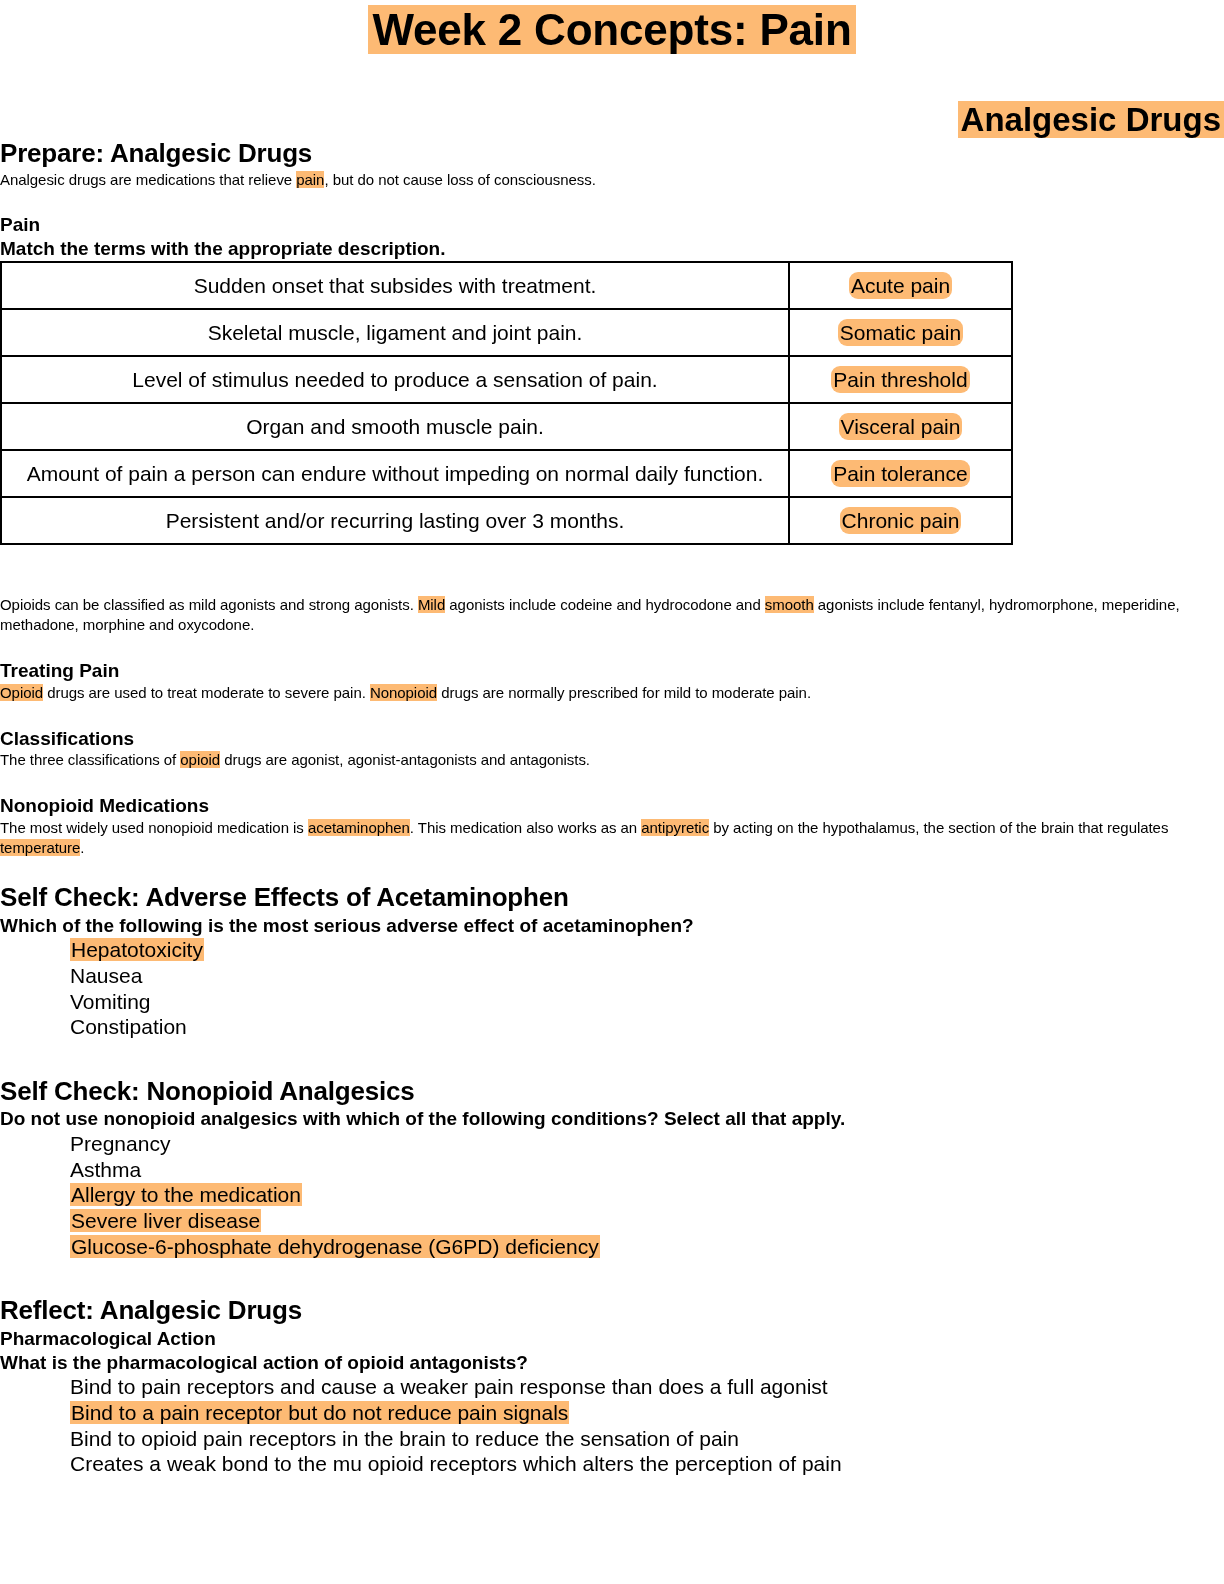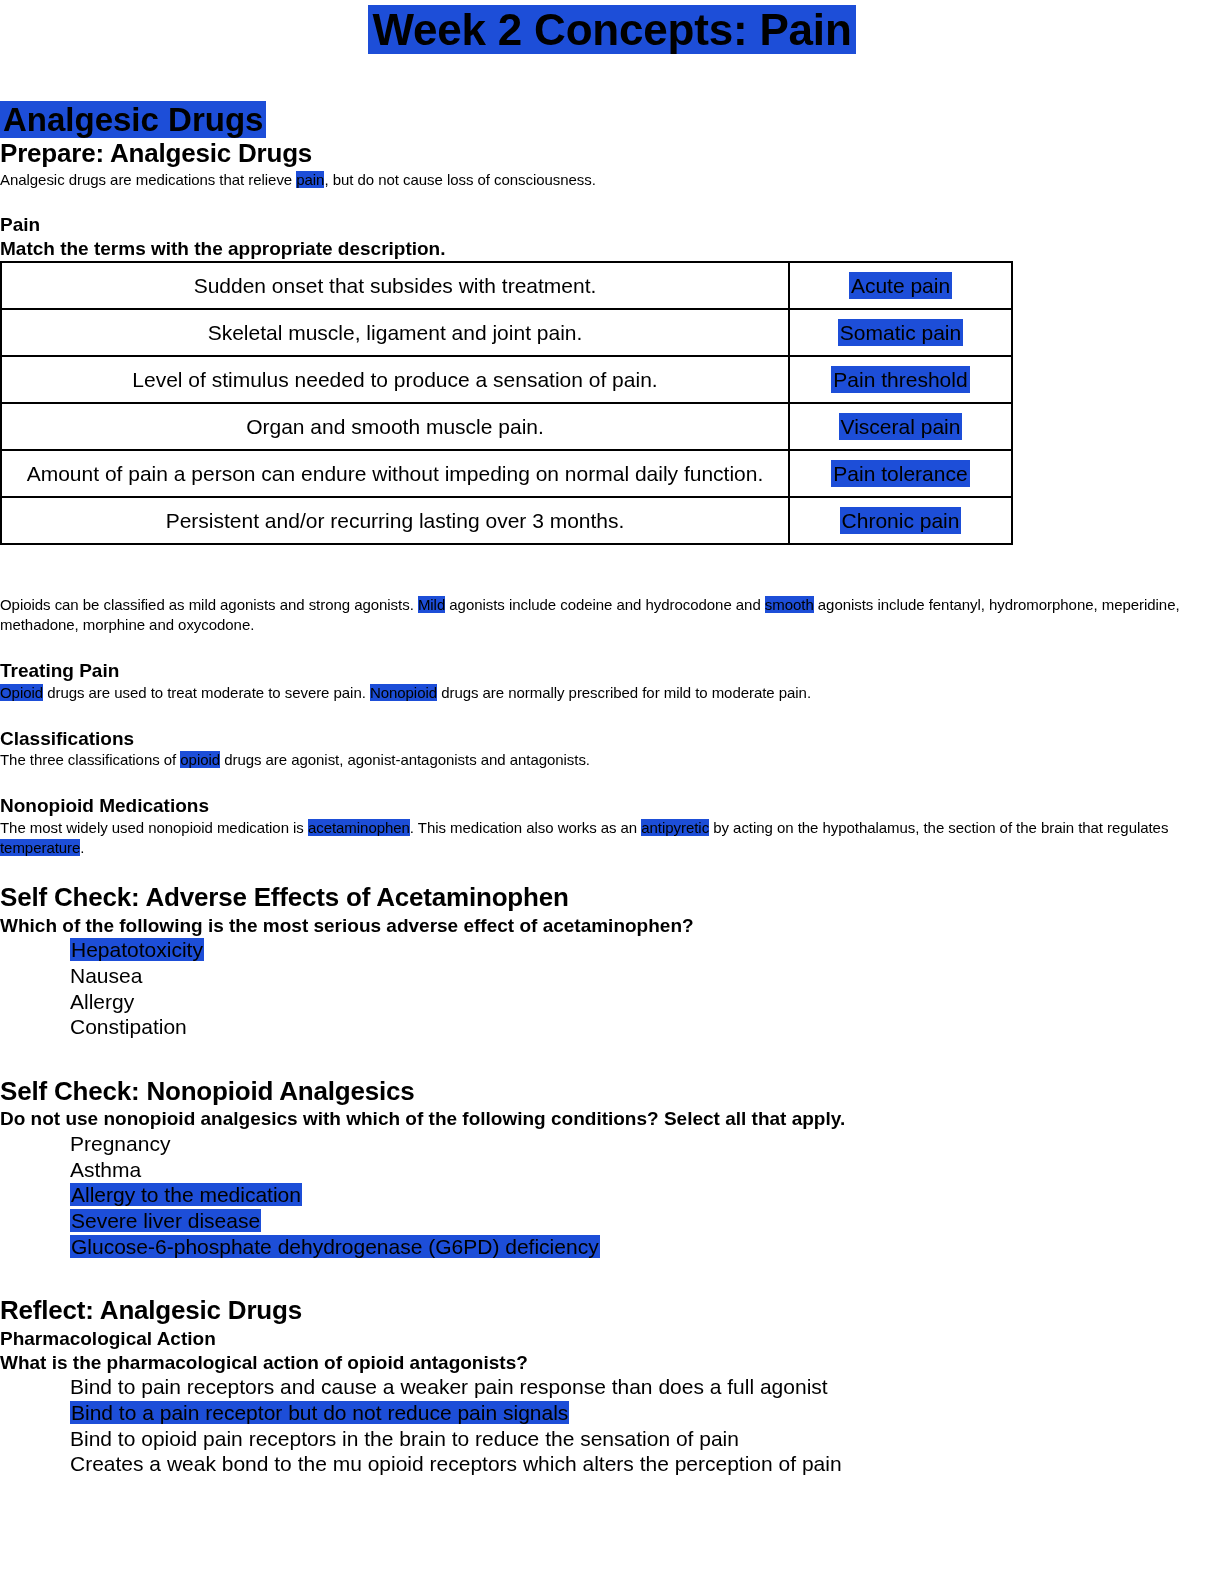--- a/index.html
+++ b/index.html
@@ -14,35 +14,35 @@
     color: #000000;
     overflow: hidden;
   }
   .page {
     position: relative;
     width: 1224px;
     height: 1584px;
     box-sizing: border-box;
   }
   .hl {
-    background: #1d4ed8;
+    background: #fdba74;
   }
   
   .doc-title {
     text-align: center;
     font-size: 44px;
     font-weight: bold;
     line-height: 1.08;
     margin: 0;
     padding-top: 6px;
     letter-spacing: -0.2px;
   }
   .doc-title span.hl { padding: 0 4px; }
   .doc-subtitle {
-    text-align: left;
+    text-align: right;
     font-size: 33px;
     font-weight: bold;
     line-height: 1.1;
     margin: 0;
     padding-top: 48px;
   }
   .doc-subtitle span.hl { padding: 0 3px; }
 
   
   h2.section {
@@ -98,21 +98,21 @@
     border: 2px solid #000000;
     font-size: 21px;
     text-align: center;
     vertical-align: middle;
     height: 45px;
     padding: 0 2px;
     line-height: 1.2;
   }
   table.match td.desc { width: 782px; }
   table.match td.term { width: 217px; }
-  table.match td.term span.hl { padding: 2px 2px; }
+  table.match td.term span.hl { padding: 2px 2px; border-radius: 9px; }
 
   .content {
     padding: 0 0 0 0;
   }
 </style>
 </head>
 <body>
 
 <div class="page">
 
@@ -183,21 +183,21 @@
   </div>
 
   <div class="blank"></div>
 
   <div class="content">
     <h2 class="section">Self Check: Adverse Effects of Acetaminophen</h2>
     <h3 class="subsection">Which of the following is the most serious adverse effect of acetaminophen?</h3>
     <ul class="options">
       <li><span class="hl">Hepatotoxicity</span></li>
       <li><span>Nausea</span></li>
-      <li><span>Allergy</span></li>
+      <li><span>Vomiting</span></li>
       <li><span>Constipation</span></li>
     </ul>
   </div>
 
   <div class="blank"></div>
   <div class="blank-sm"></div>
 
   <div class="content">
     <h2 class="section">Self Check: Nonopioid Analgesics</h2>
     <h3 class="subsection">Do not use nonopioid analgesics with which of the following conditions? Select all that apply.</h3>

